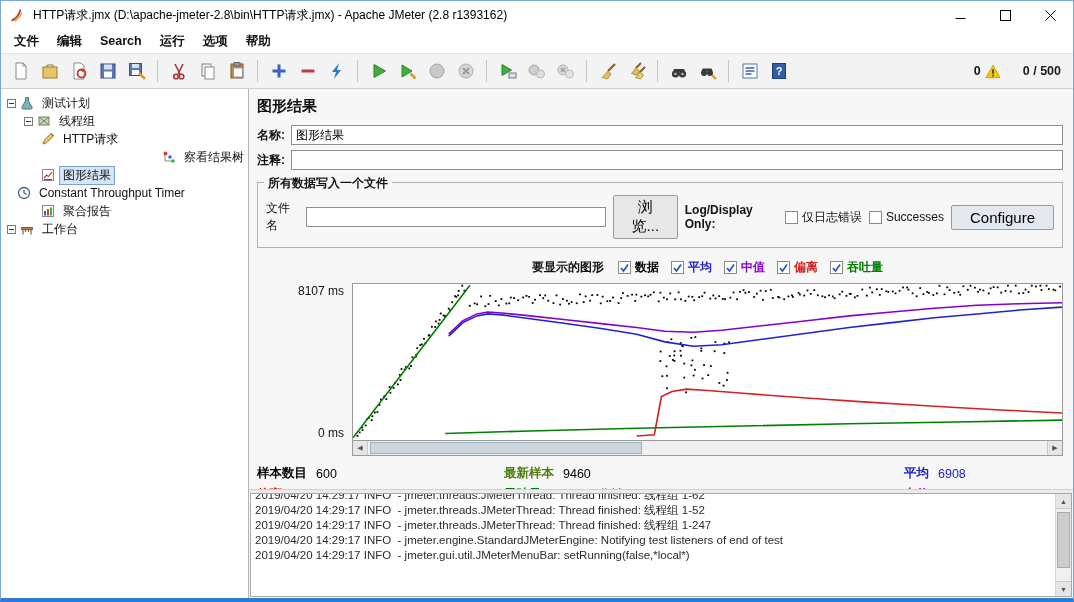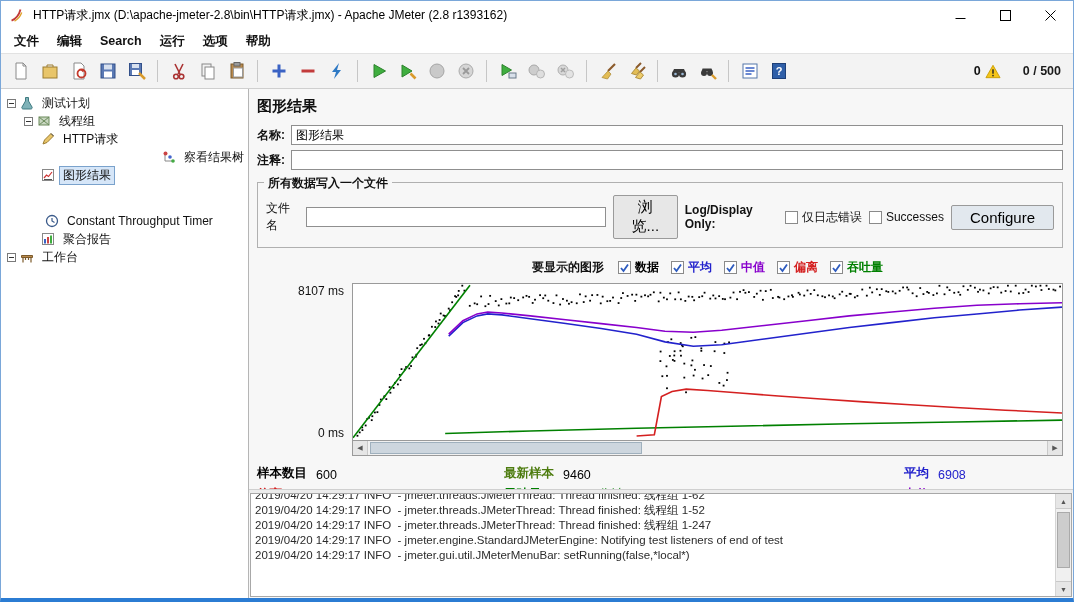--- a/index.html
+++ b/index.html
@@ -61,21 +61,21 @@
   .ylab-bottom { position:absolute; bottom:1px; right:8px; }
   .plot { flex:1; height:158px; border:1px solid #9a9a9a; background:#fff; }
   .plot svg { display:block; width:100%; height:100%; }
   .hscroll { margin-left:95px; height:15px; border:1px solid #9a9a9a; border-top:none; background:#f1f1f1; display:flex; }
   .sb-arrow { width:15px; flex:0 0 15px; background:#e6e6e6; border-right:1px solid #c9c9c9; display:flex; align-items:center; justify-content:center; font-size:7px; color:#555; }
   .sb-arrow.right { border-right:none; border-left:1px solid #c9c9c9; }
   .sb-track { flex:1; position:relative; }
   .sb-thumb { position:absolute; top:1px; bottom:1px; left:2px; width:40%; background:#cdd6de; border:1px solid #9fb0bd; }
   
   .stats { margin-top:9px; display:grid; grid-template-columns:247px 400px 1fr; row-gap:4px; font-size:12.5px; }
-  .stat { display:flex; gap:9px; align-items:flex-end; }
+  .stat { display:flex; gap:9px; align-items:center; }
   .stat-label { font-weight:bold; }
   
   .splitter { height:4px; flex:0 0 4px; background:#ececec; border-top:1px solid #d0d0d0; }
   .log-panel { height:104px; flex:0 0 104px; background:#fff; border:1px solid #a8a8a8; margin:0 1px 1px 1px; position:relative; overflow:hidden; }
   .log-lines { margin-top:-6px; padding-left:4px; padding-right:20px; }
   .log-line { font-size:11.5px; line-height:15px; color:#2b2b2b; white-space:pre; overflow:hidden; }
   .vscroll { position:absolute; top:0; right:0; bottom:0; width:16px; background:#f0f0f0; border-left:1px solid #d5d5d5; }
   .vsb-arrow { height:15px; display:flex; align-items:center; justify-content:center; font-size:7px; color:#555; background:#e6e6e6; border-bottom:1px solid #c9c9c9; }
   .vsb-arrow.down { position:absolute; bottom:0; left:0; right:0; border-bottom:none; border-top:1px solid #c9c9c9; }
   .vsb-thumb { position:absolute; left:1px; right:1px; top:18px; height:55%; background:#cdcdcd; border:1px solid #aaa; }
@@ -352,21 +352,21 @@
         <div class="tree-item selected" style="padding-left: 40px;">
           <span class="tree-ico">
             <svg viewBox="0 0 14 14" width="14" height="14">
               <rect x="1.5" y="1.5" width="11" height="11" fill="#fff" stroke="#888"></rect>
               <path d="M3 10l2.5-3 2 1.5L11 4" stroke="#cc3333" fill="none" stroke-width="1.2"></path>
               <path d="M3 11.5h8" stroke="#555"></path>
             </svg>
           </span>
           <span class="tree-label">图形结果</span>
         </div>
-        <div class="tree-item" style="padding-left: 44px; margin-top: 28px;">
+        <div class="tree-item" style="padding-left: 16px;">
           <span class="tree-ico">
             <svg viewBox="0 0 14 14" width="14" height="14">
               <circle cx="7" cy="7" r="5.5" fill="#fff" stroke="#3a5a8a" stroke-width="1.3"></circle>
               <path d="M7 4v3l2.5 1.5" stroke="#3a5a8a" fill="none" stroke-width="1.2"></path>
             </svg>
           </span>
           <span class="tree-label">Constant Throughput Timer</span>
         </div>
         <div class="tree-item" style="padding-left: 40px;">
           <span class="tree-ico">

